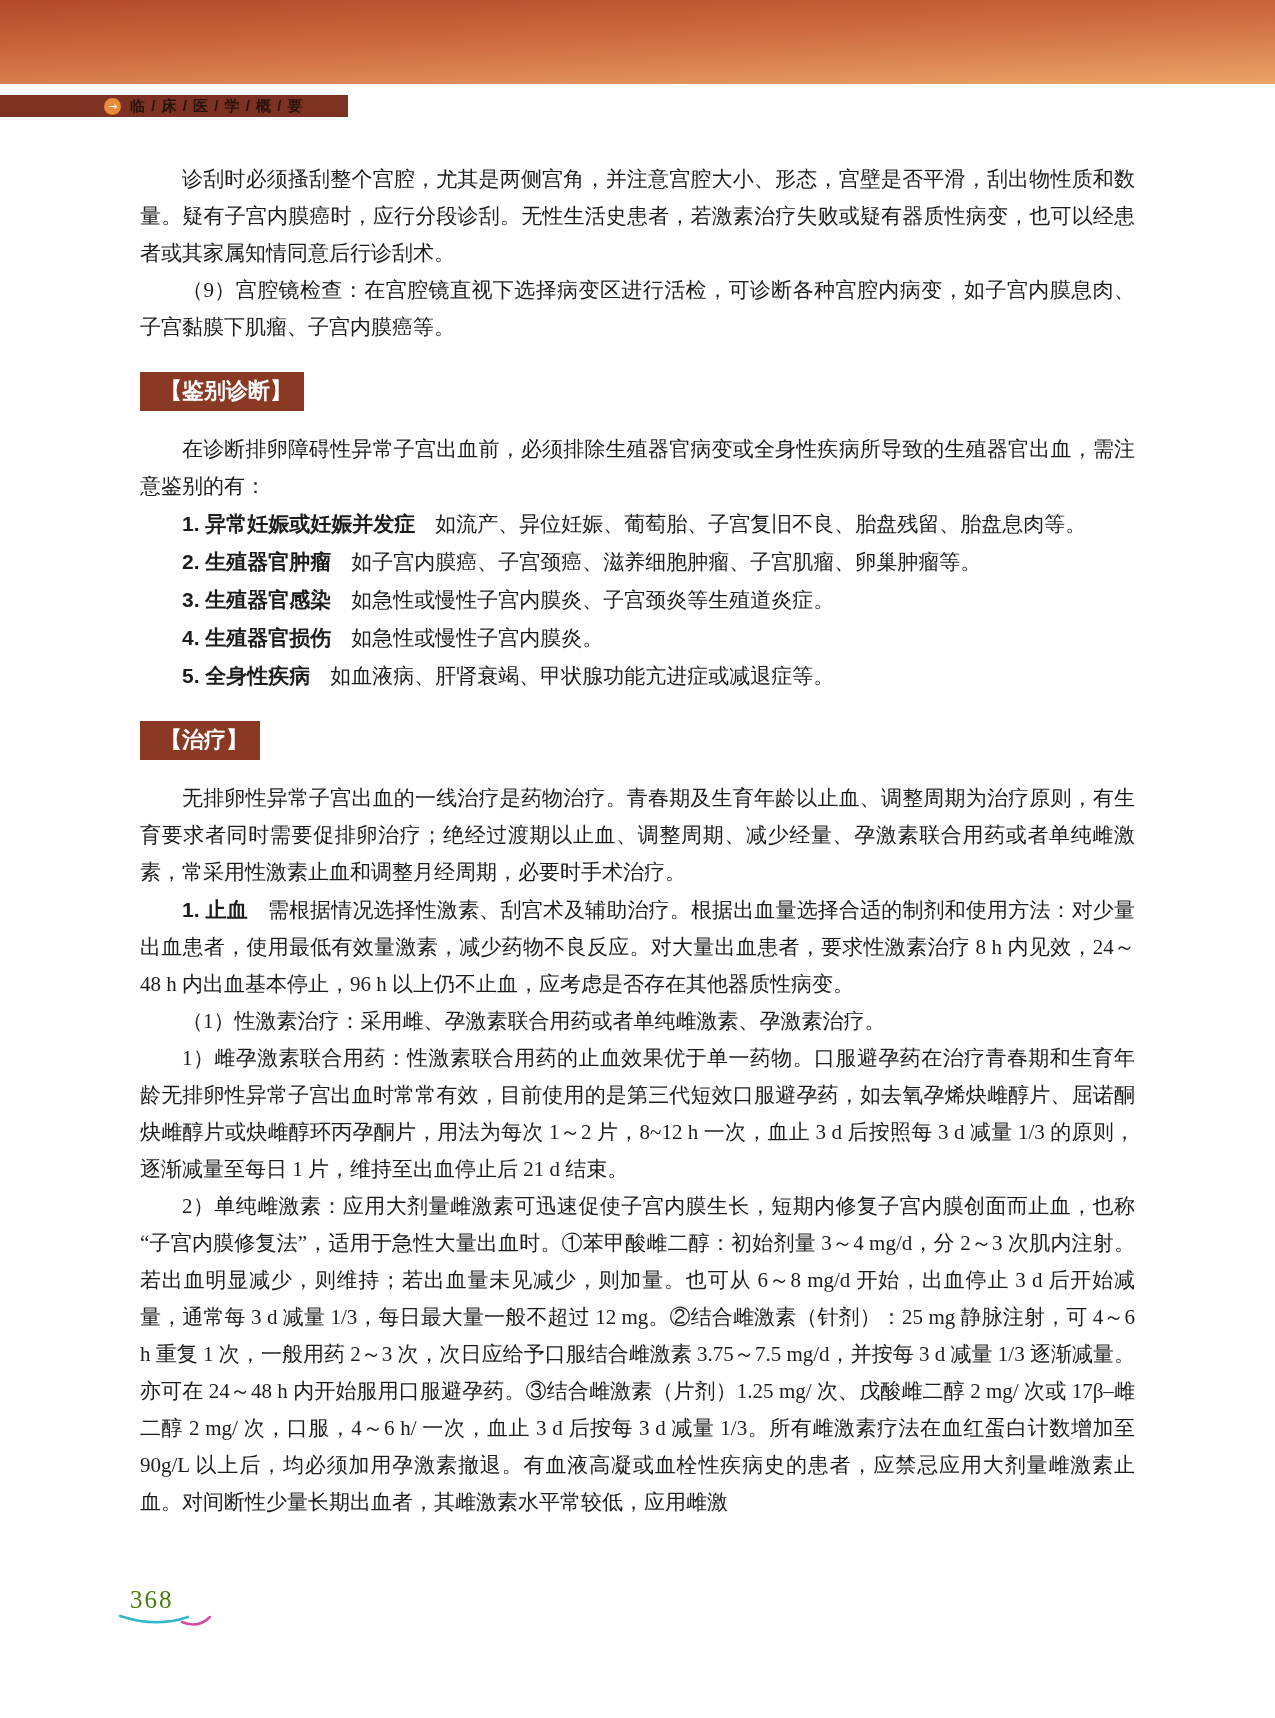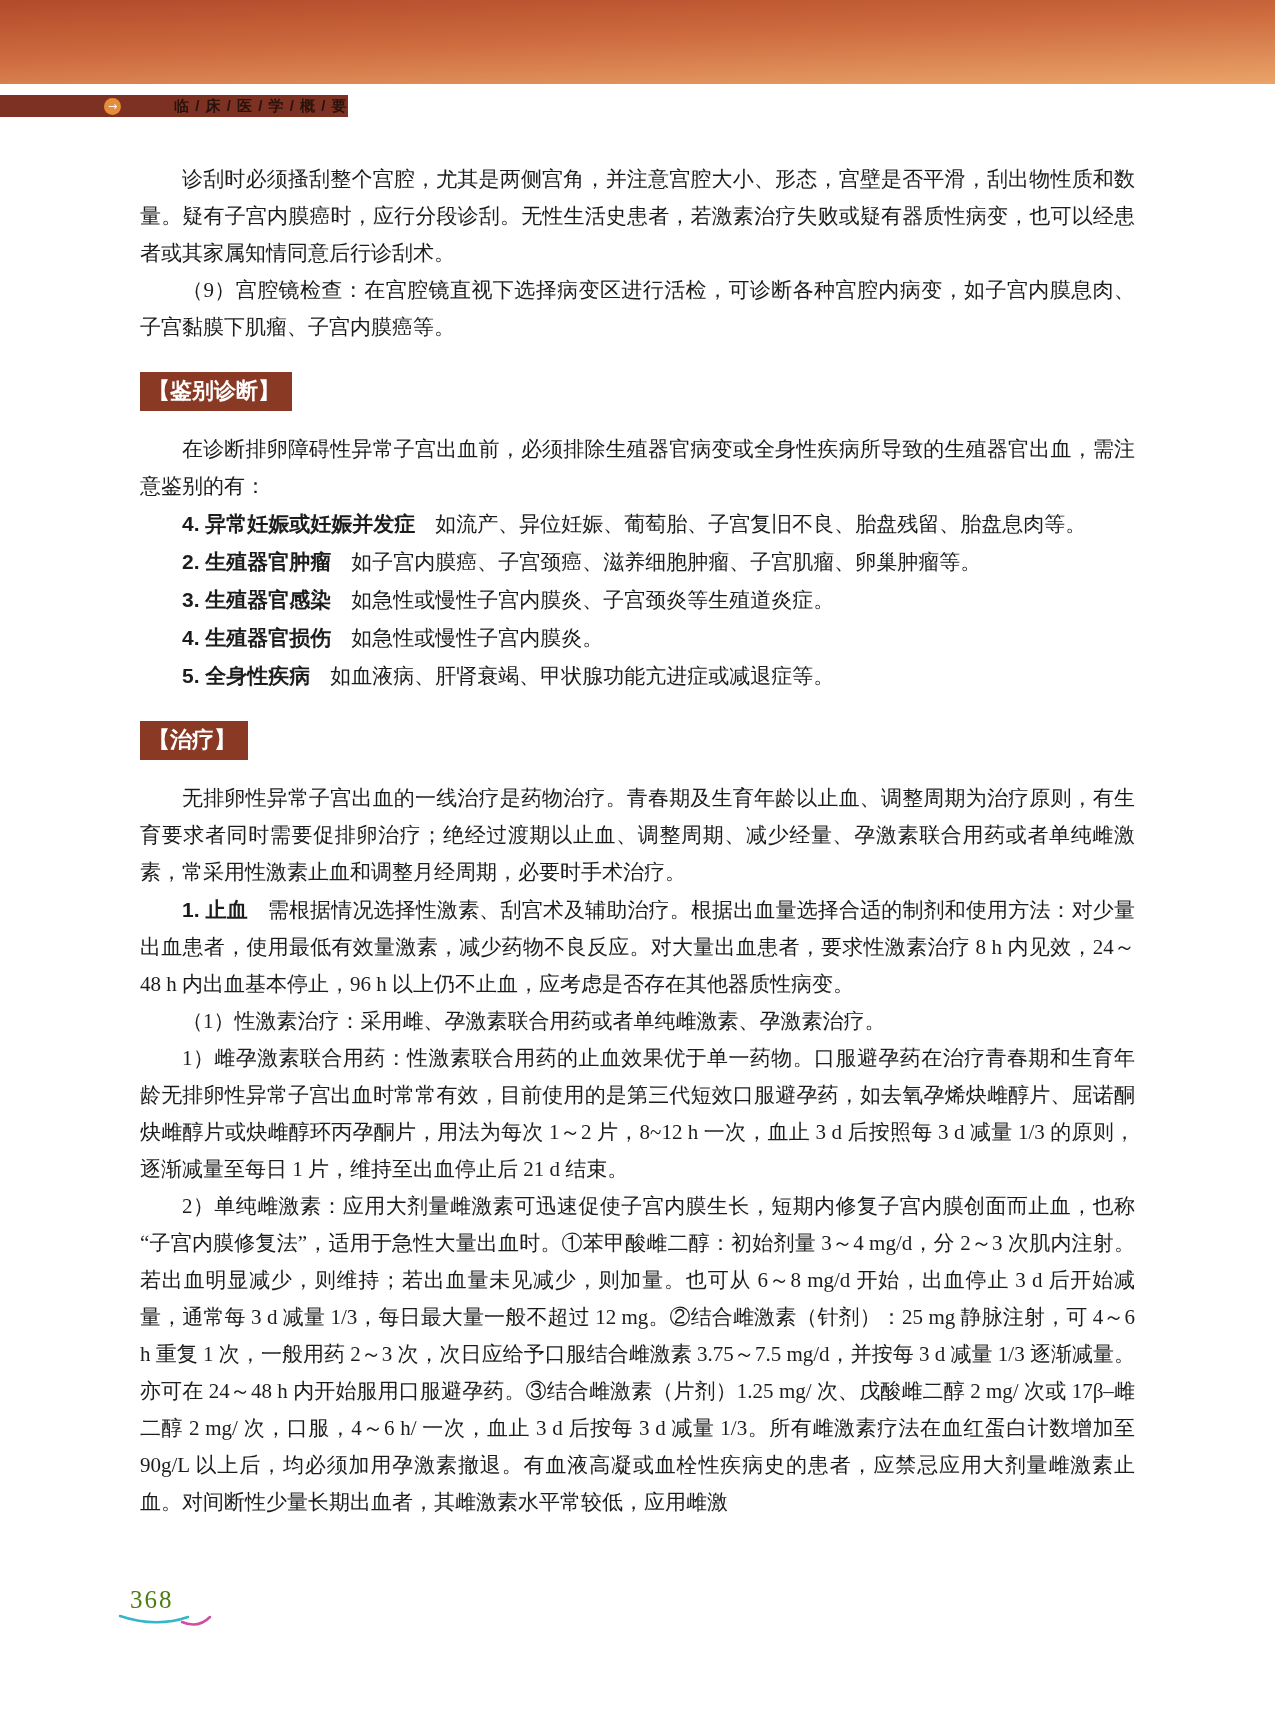--- a/index.html
+++ b/index.html
@@ -42,40 +42,39 @@
     font-family: "DejaVu Sans", sans-serif;
     flex: 0 0 auto;
   }
   .runhead-title {
     font-family: "Liberation Sans", "DejaVu Sans", sans-serif;
     font-weight: bold;
     font-size: 15px;
     letter-spacing: 1px;
     color: #27130b;
     white-space: nowrap;
-    margin-left: 44px;
   }
   
   .content {
     padding: 44px 140px 0 140px;
     font-size: 21px;
     line-height: 37px;
     text-align: justify;
   }
   .content p { text-indent: 2em; }
   .sec-heading-row { margin: 26px 0 20px; text-indent: 0; }
   .sec-heading {
     display: inline-block;
     background: #8a3a24;
     color: #ffffff;
     font-family: "Liberation Sans", "DejaVu Sans", sans-serif;
     font-weight: bold;
     font-size: 22px;
     line-height: 1;
-    padding: 8px 12px 9px 8px;
+    padding: 8px 12px 9px 20px;
   }
   .lead {
     font-family: "Liberation Sans", "DejaVu Sans", sans-serif;
     font-weight: bold;
     margin-right: 0.95em;
   }
   
   .footer {
     position: absolute;
     left: 130px;
@@ -109,21 +108,21 @@
 
     <p>诊刮时必须搔刮整个宫腔，尤其是两侧宫角，并注意宫腔大小、形态，宫壁是否平滑，刮出物性质和数量。疑有子宫内膜癌时，应行分段诊刮。无性生活史患者，若激素治疗失败或疑有器质性病变，也可以经患者或其家属知情同意后行诊刮术。</p>
     <p>（9）宫腔镜检查：在宫腔镜直视下选择病变区进行活检，可诊断各种宫腔内病变，如子宫内膜息肉、子宫黏膜下肌瘤、子宫内膜癌等。</p>
 
     <div class="sec-heading-row">
       <span class="sec-heading">【鉴别诊断】</span>
     </div>
 
     <p>在诊断排卵障碍性异常子宫出血前，必须排除生殖器官病变或全身性疾病所导致的生殖器官出血，需注意鉴别的有：</p>
 
-    <p><b class="lead">4. 异常妊娠或妊娠并发症</b><span>如流产、异位妊娠、葡萄胎、子宫复旧不良、胎盘残留、胎盘息肉等。</span></p>
+    <p><b class="lead">1. 异常妊娠或妊娠并发症</b><span>如流产、异位妊娠、葡萄胎、子宫复旧不良、胎盘残留、胎盘息肉等。</span></p>
     <p><b class="lead">2. 生殖器官肿瘤</b><span>如子宫内膜癌、子宫颈癌、滋养细胞肿瘤、子宫肌瘤、卵巢肿瘤等。</span></p>
     <p><b class="lead">3. 生殖器官感染</b><span>如急性或慢性子宫内膜炎、子宫颈炎等生殖道炎症。</span></p>
     <p><b class="lead">4. 生殖器官损伤</b><span>如急性或慢性子宫内膜炎。</span></p>
     <p><b class="lead">5. 全身性疾病</b><span>如血液病、肝肾衰竭、甲状腺功能亢进症或减退症等。</span></p>
 
     <div class="sec-heading-row">
       <span class="sec-heading">【治疗】</span>
     </div>
 
     <p>无排卵性异常子宫出血的一线治疗是药物治疗。青春期及生育年龄以止血、调整周期为治疗原则，有生育要求者同时需要促排卵治疗；绝经过渡期以止血、调整周期、减少经量、孕激素联合用药或者单纯雌激素，常采用性激素止血和调整月经周期，必要时手术治疗。</p>

